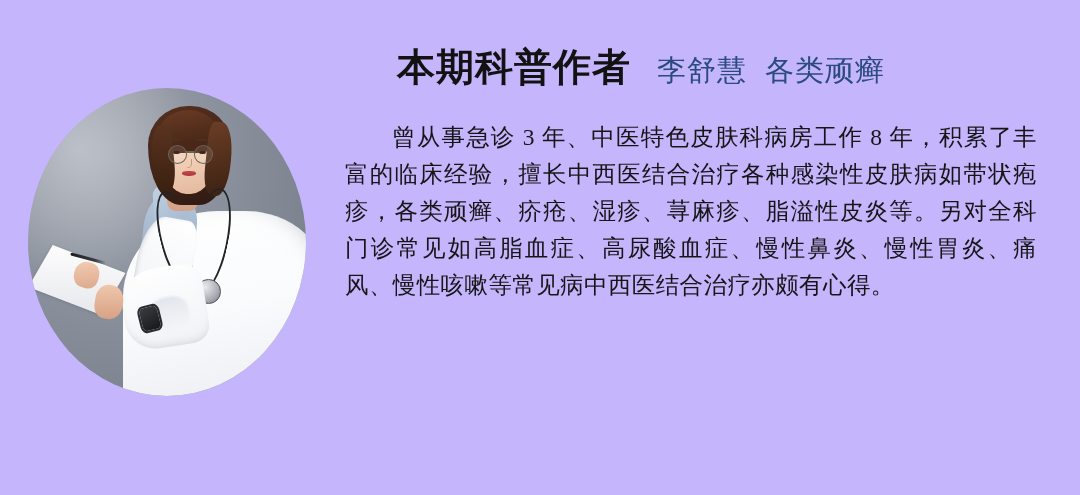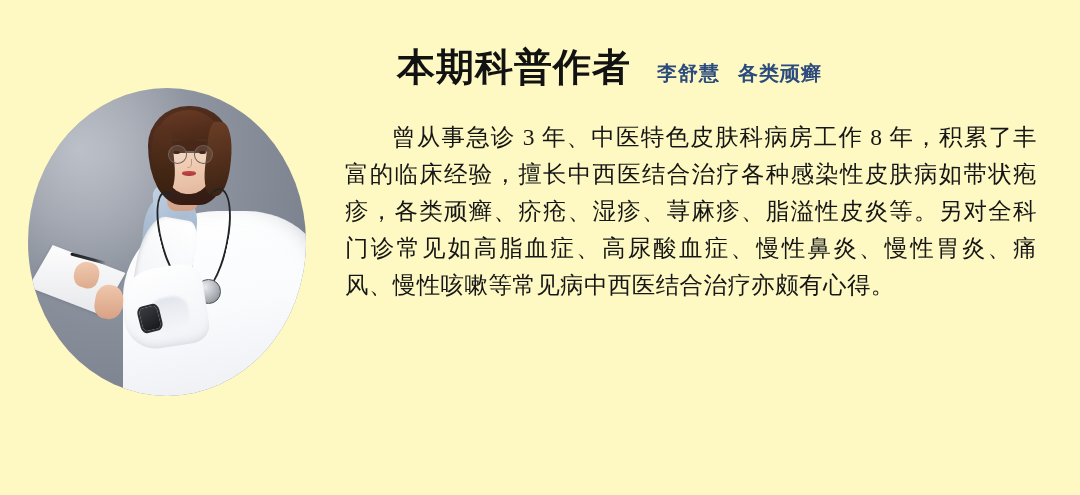--- a/index.html
+++ b/index.html
@@ -12,21 +12,21 @@
     height: 495px;
     background: #f1f1f1;
     font-family: "Liberation Serif", "DejaVu Serif", serif;
     overflow: hidden;
   }
 
   .card {
     position: relative;
     width: 1080px;
     height: 495px;
-    background: #fef9c3;
+    background: #c4b5fd;
     box-sizing: border-box;
   }
 
   
   .portrait-wrap {
     position: absolute;
     left: 28px;
     top: 88px;
     width: 278px;
     height: 308px;
@@ -350,22 +350,22 @@
   .headline-main {
     font-family: "Liberation Sans", "DejaVu Sans", sans-serif;
     font-weight: 700;
     font-size: 38px;
     color: #121212;
     letter-spacing: 1px;
   }
   .headline-name,
   .headline-title {
     font-family: "Liberation Sans", "DejaVu Sans", sans-serif;
-    font-weight: 700;
-    font-size: 20px;
+    font-weight: 400;
+    font-size: 29px;
     color: #2b4a7d;
     letter-spacing: 1px;
     text-align: center;
   }
   .headline-title { margin-left: -8px; }
 
   .body-text {
     margin-top: 26px;
   }
   .para {

